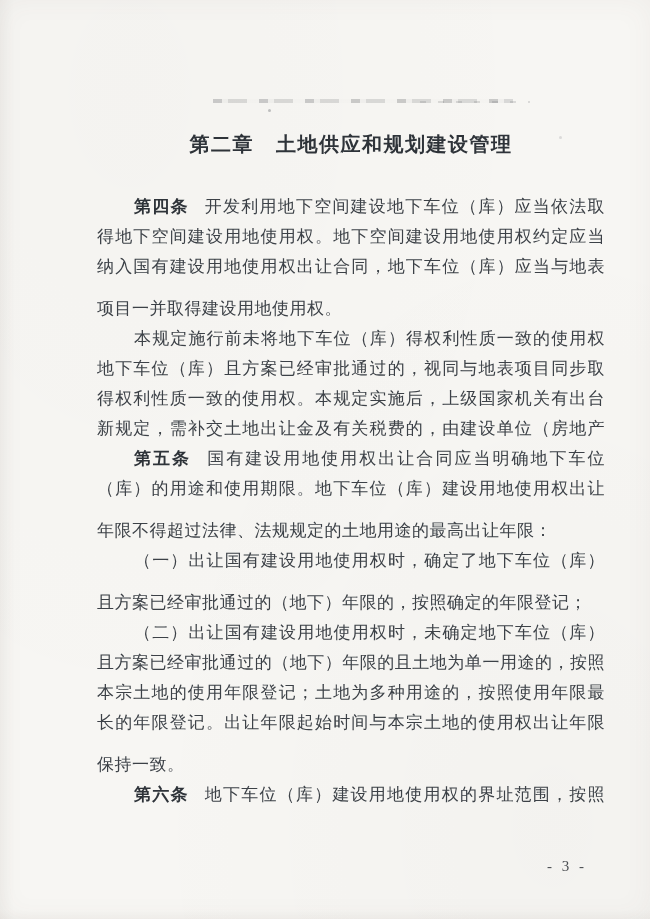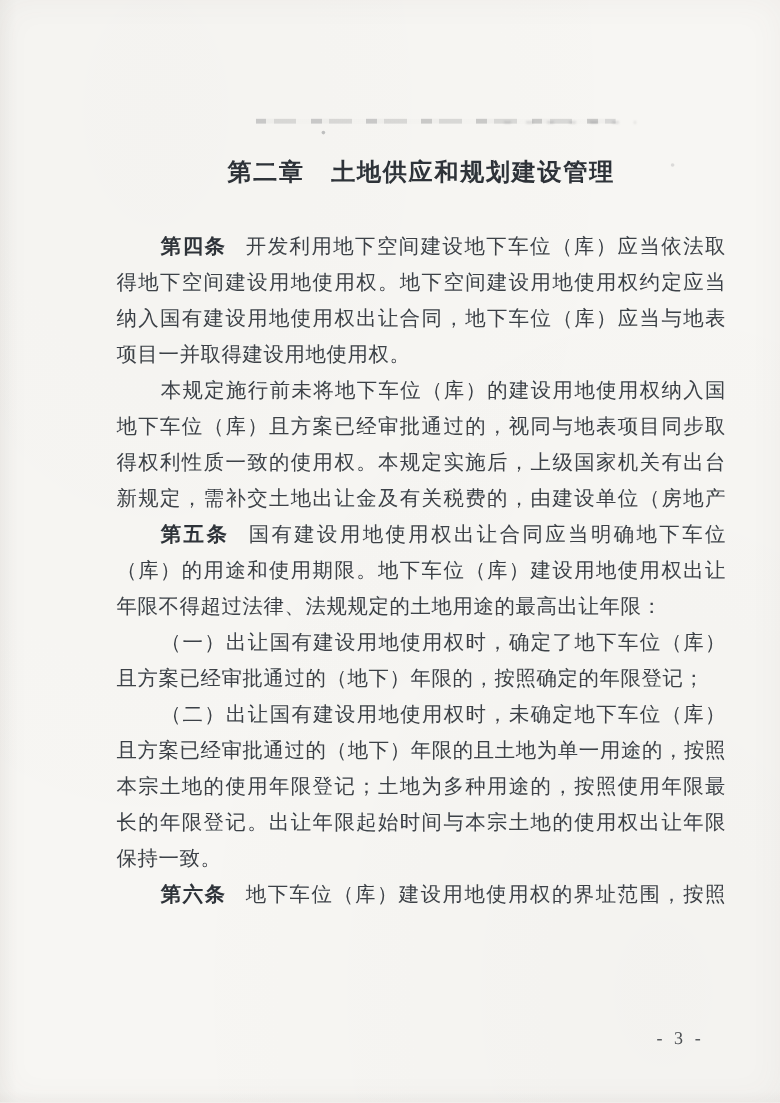--- a/index.html
+++ b/index.html
@@ -41,21 +41,21 @@
   .doc-text{
     position:absolute;left:97px;top:193px;width:508px;
     font-size:17px;color:var(--ink,#3c4147);font-family:Liberation Mono, monospace;
   }
   .line{
     height:30px;line-height:30px;overflow:hidden;
     text-align:justify;text-align-last:justify;
     letter-spacing:0.5px;
   }
   .line.indent{padding-left:37px;}
-  .line.last{text-align:right;text-align-last:left;}
+  .line.last{text-align:right;text-align-last:left;margin-top:12px;}
   .art-no{font-weight:bold;color:var(--ink-bold,#2e3339);margin-right:0.95em;}
   .page-number{
     position:absolute;left:522px;top:858px;width:90px;
     font-size:15px;color:var(--pgnum,#4b4e52);letter-spacing:3px;text-align:center;
     font-family:"Liberation Serif","DejaVu Serif",serif;
   }
 </style>
 </head>
 <body style="--paper: #f7f6f3; --ink: #3c4147; --ink-bold: #2e3339; --pgnum: #4b4e52;">
 
@@ -71,21 +71,21 @@
   </div>
 
   <div class="doc-text">
       <div>
         <div class="line indent"><span class="art-no">第四条</span>开发利用地下空间建设地下车位（库）应当依法取</div>
         <div class="line">得地下空间建设用地使用权。地下空间建设用地使用权约定应当</div>
         <div class="line">纳入国有建设用地使用权出让合同，地下车位（库）应当与地表</div>
         <div class="line last">项目一并取得建设用地使用权。</div>
       </div>
       <div>
-        <div class="line indent">本规定施行前未将地下车位（库）的建设用地使用权纳入国</div>
+        <div class="line indent">本规定施行前未将地下车位（库）得权利性质一致的使用权</div>
         <div class="line">地下车位（库）且方案已经审批通过的，视同与地表项目同步取</div>
         <div class="line">得权利性质一致的使用权。本规定实施后，上级国家机关有出台</div>
         <div class="line">新规定，需补交土地出让金及有关税费的，由建设单位（房地产</div>
       </div>
       <div>
         <div class="line indent"><span class="art-no">第五条</span>国有建设用地使用权出让合同应当明确地下车位</div>
         <div class="line">（库）的用途和使用期限。地下车位（库）建设用地使用权出让</div>
         <div class="line last">年限不得超过法律、法规规定的土地用途的最高出让年限：</div>
       </div>
       <div>

